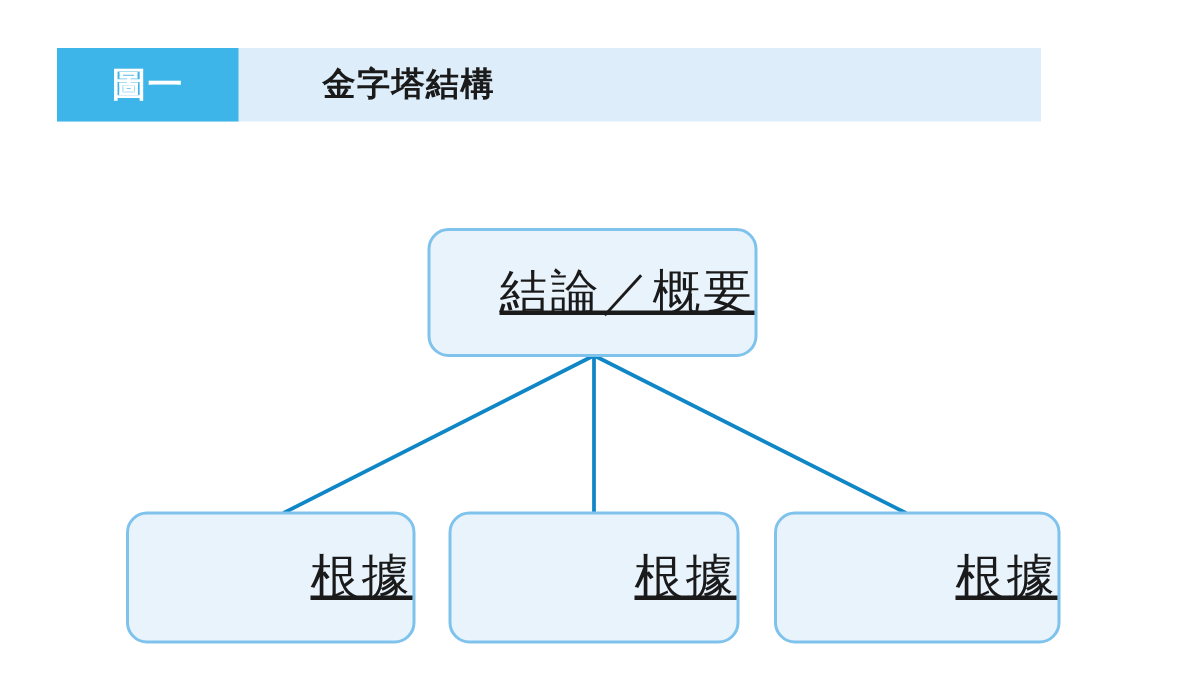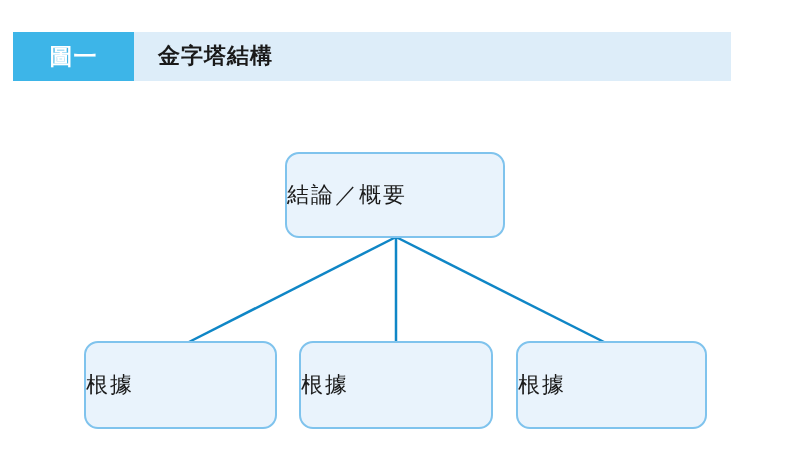--- a/index.html
+++ b/index.html
@@ -13,27 +13,28 @@
     height: 460px;
     background: #ffffff;
     overflow: hidden;
     font-family: "Liberation Sans", sans-serif;
     color: var(--text, #1a1a1a);
   }
 
   
   .figure-header {
     position: absolute;
-    left: 13px;
+    left: 38px;
     top: 32px;
-    width: 718px;
+    width: 656px;
     height: 49px;
     background: var(--strip-bg, #ddedf9);
     display: flex;
     align-items: center;
+    gap: 32px;
   }
   .figure-badge {
     width: 121px;
     height: 49px;
     flex: 0 0 121px;
     background: var(--badge-bg, #3db5e8);
     color: var(--badge-text, #ffffff);
     font-size: 23px;
     font-weight: 700;
     display: flex;
@@ -65,25 +66,26 @@
     fill: none;
   }
   .node {
     position: absolute;
     background: var(--box-fill, #e9f3fc);
     border: 2.5px solid var(--box-border, #7fc3ed);
     border-radius: 14px;
     box-sizing: border-box;
     display: flex;
     align-items: center;
-    justify-content: flex-start;
-    font-size: 22px;
+    justify-content: flex-end;
+    font-size: 32px;
     font-weight: 500;
     color: var(--text, #1a1a1a);
     letter-spacing: 2px;
+    text-decoration: underline;
   }
   .node-top    { left: 285px; top: 152px; width: 220px; height: 86px; }
   .node-b1     { left:  84px; top: 341px; width: 193px; height: 88px; }
   .node-b2     { left: 299px; top: 341px; width: 194px; height: 88px; }
   .node-b3     { left: 516px; top: 341px; width: 191px; height: 88px; }
 </style>
 </head>
 <body>
 
 <div class="page">

